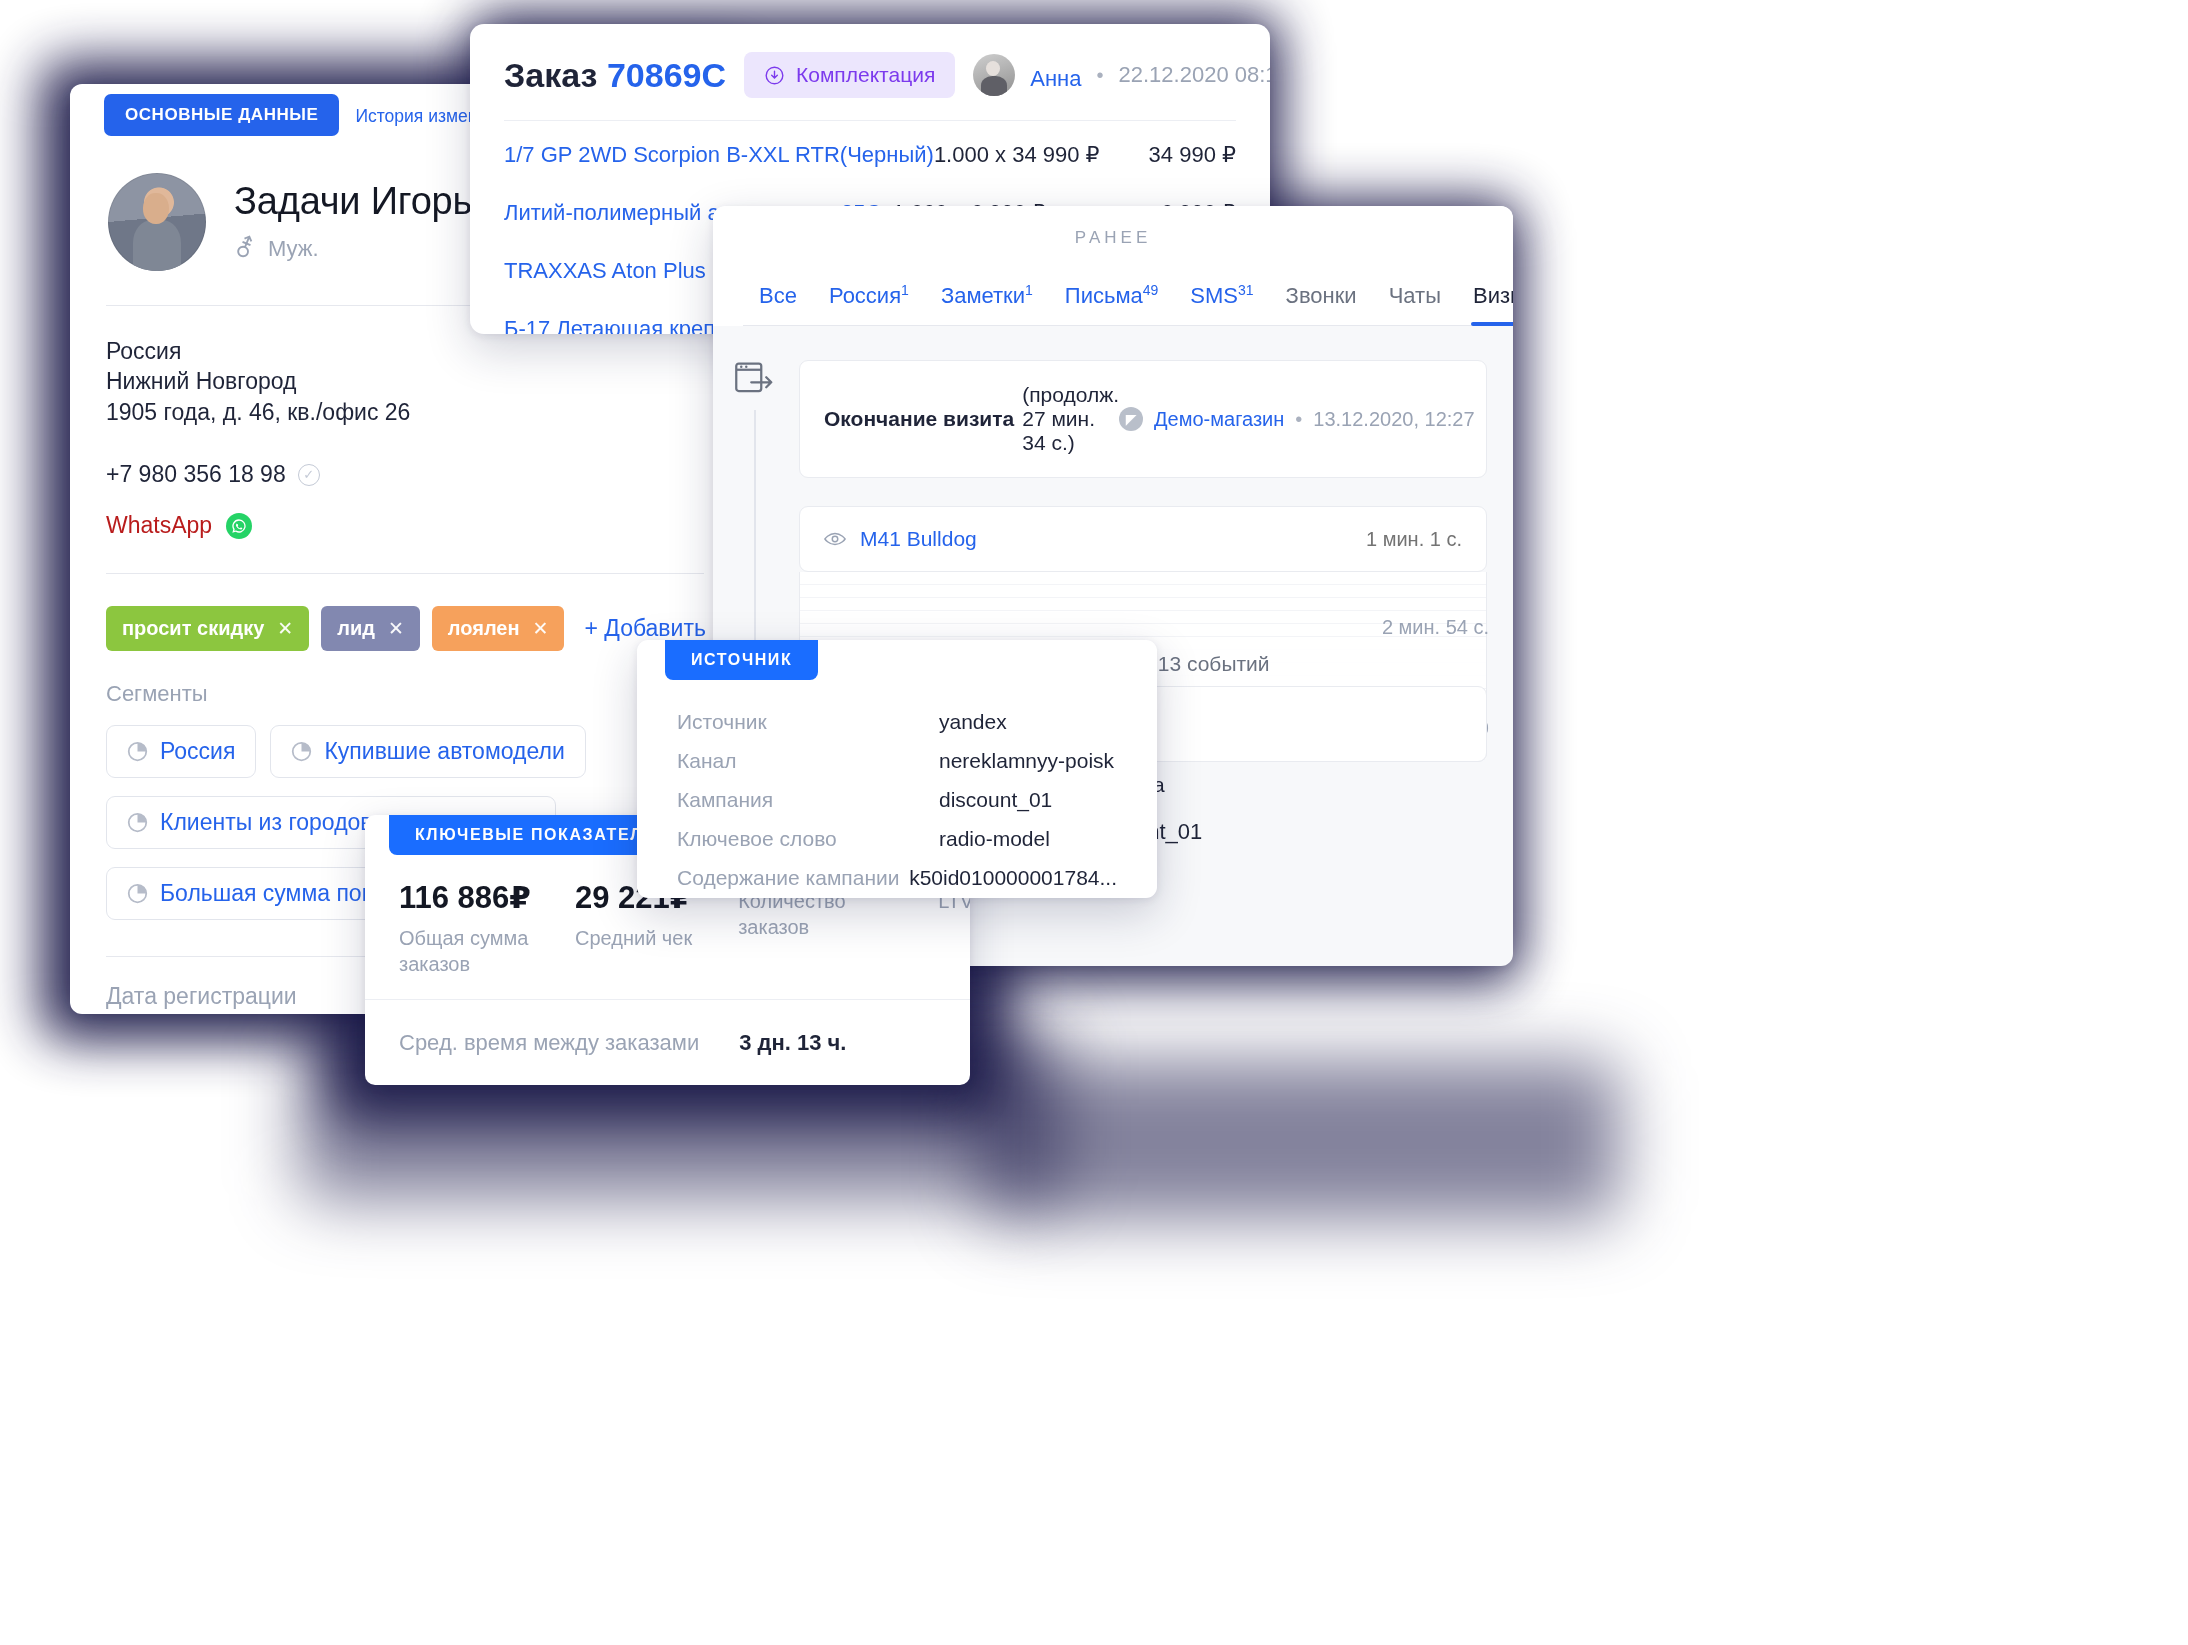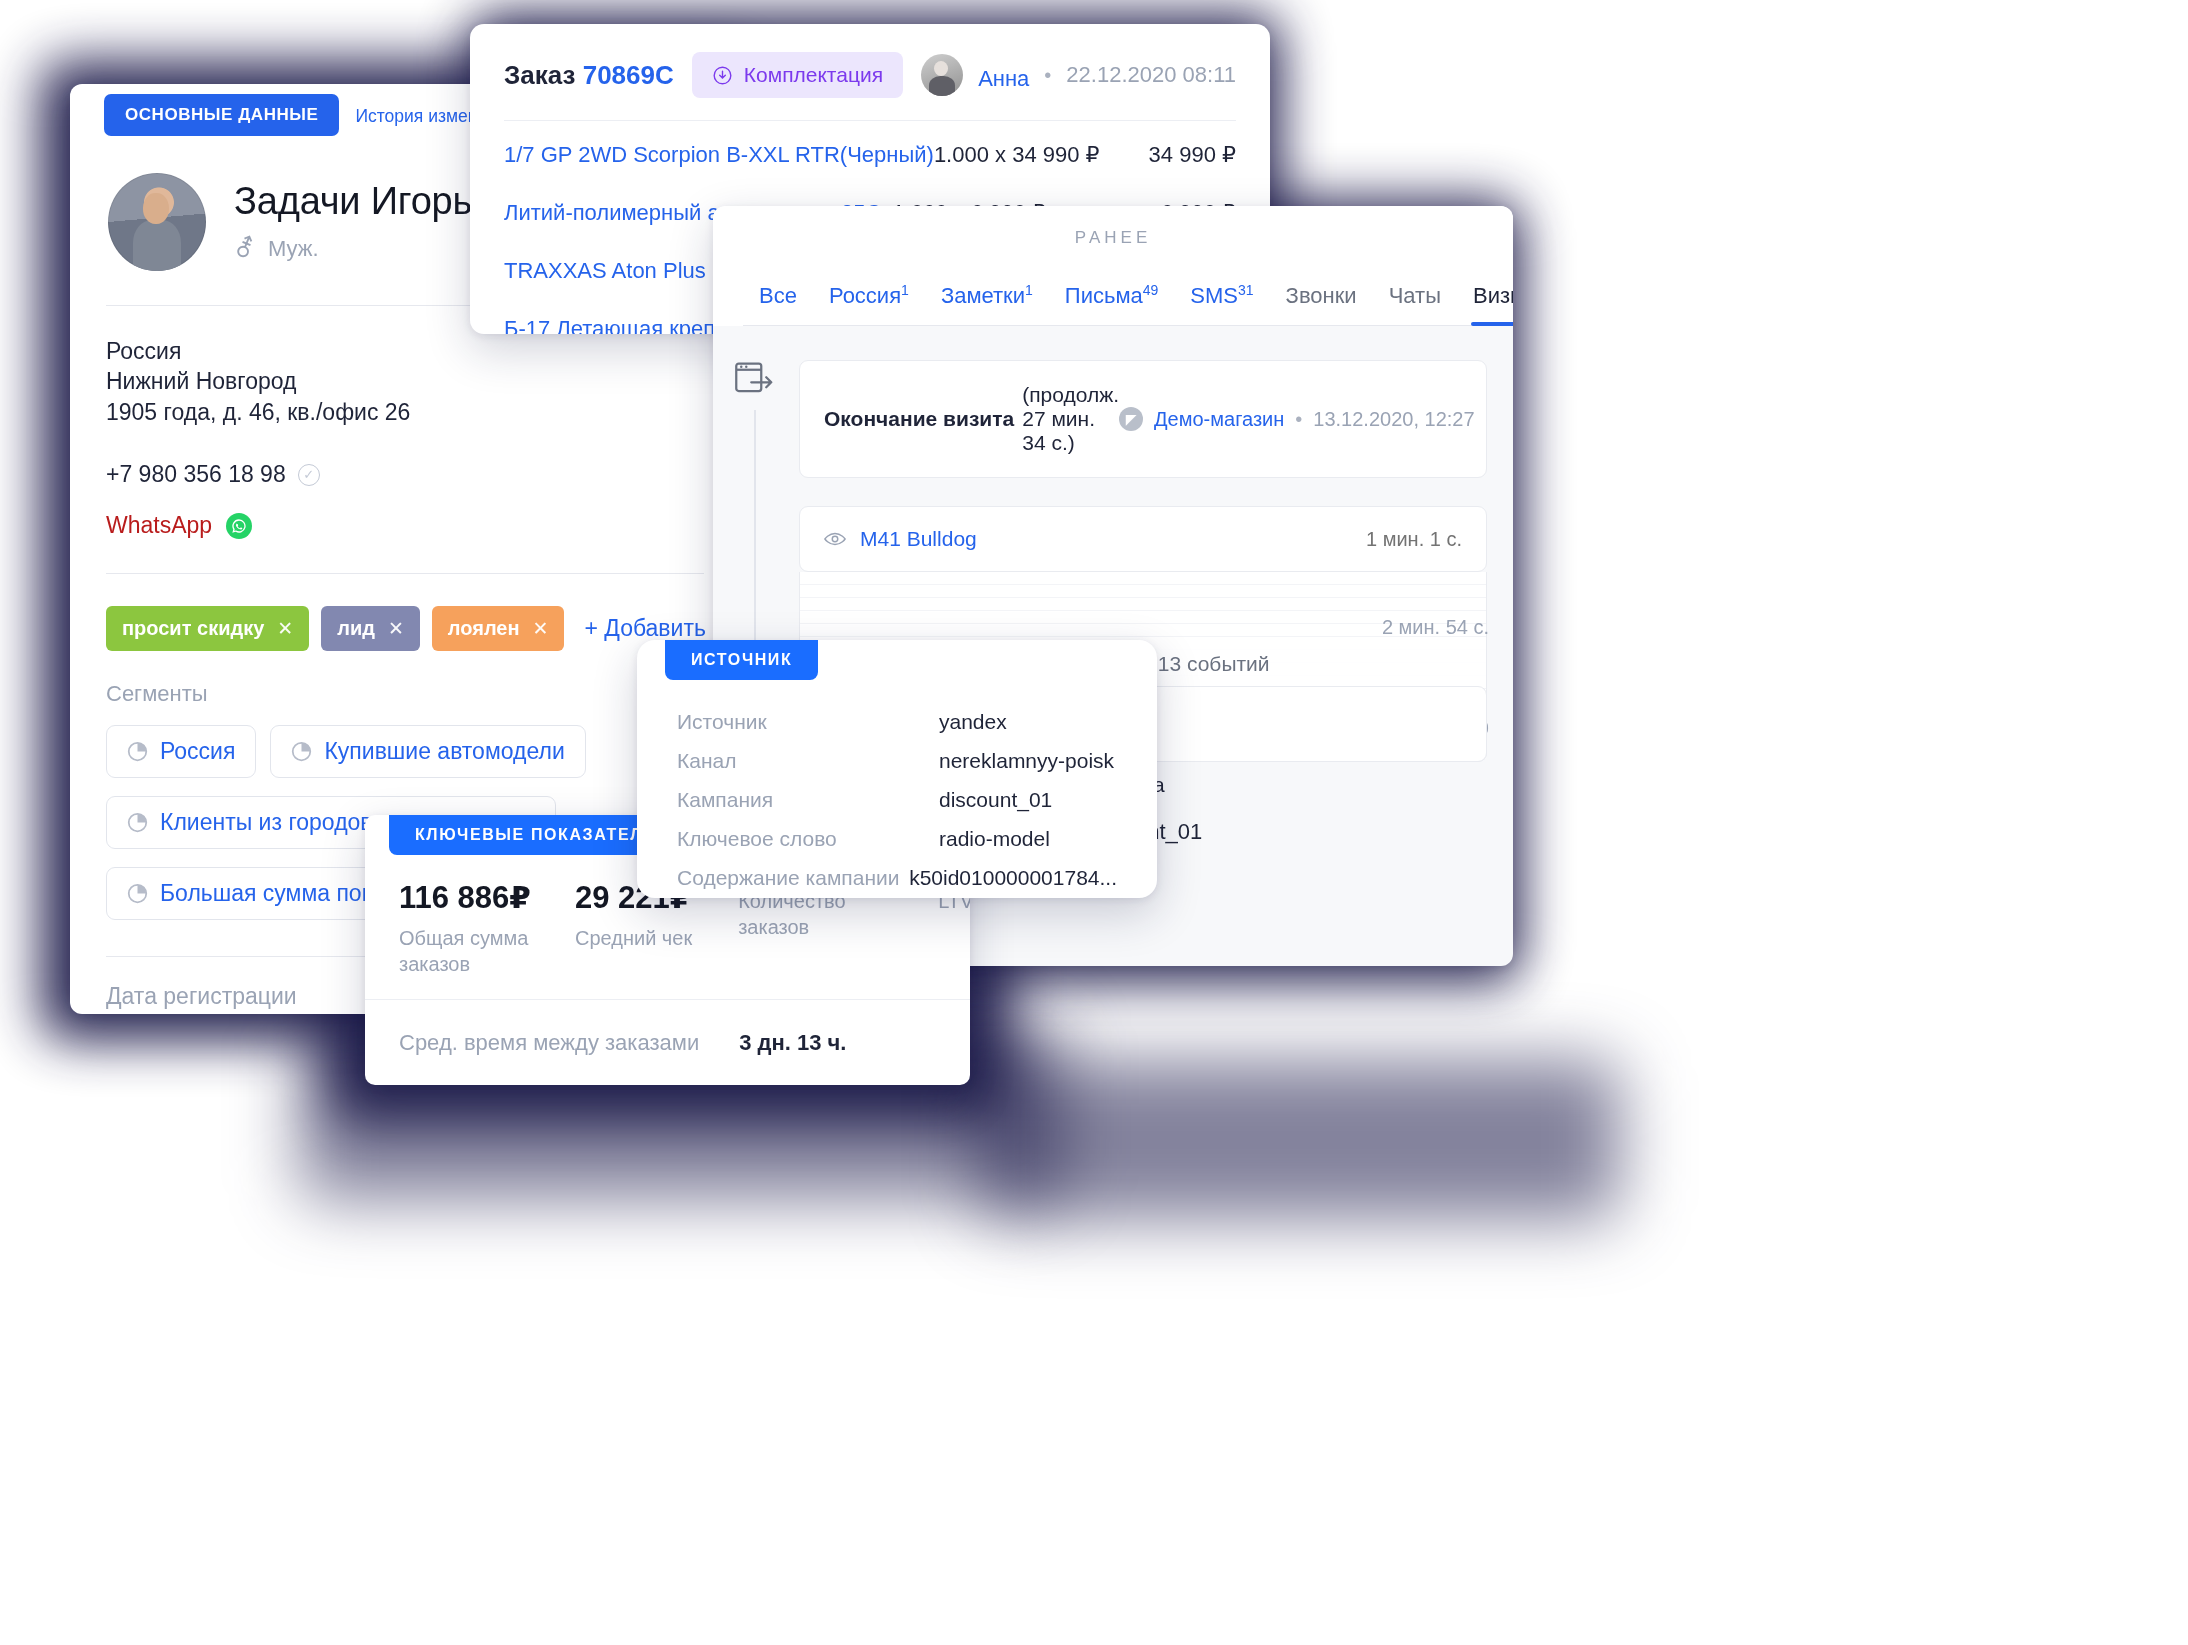--- a/index.html
+++ b/index.html
@@ -102,21 +102,21 @@
     padding: 12px 20px; color: #2563eb; font-size: 23px; white-space: nowrap;
   }
   .pie-icon { width: 21px; height: 21px; flex: 0 0 auto; }
   .footer-rows { padding: 0 36px; }
   .footer-hr { height: 1px; background: #e6e8ee; margin-top: 36px; }
   .footer-item { font-size: 23px; color: #9aa3b4; padding: 26px 0 0 0; }
 
   
   #order-card { left: 470px; top: 24px; width: 800px; height: 310px; }
   .order-head { display: flex; align-items: center; padding: 28px 34px 0 34px; gap: 18px; }
-  .order-title { font-size: 26px; color: #1f2438; font-weight: 700; white-space: nowrap; }
+  .order-title { font-size: 34px; color: #1f2438; font-weight: 700; white-space: nowrap; }
   .order-num { color: #2563eb; }
   .pack-badge {
     display: inline-flex; align-items: center; gap: 11px;
     background: #ece6fd; color: #7c3aed; border-radius: 8px;
     padding: 11px 20px; font-size: 21px; white-space: nowrap;
   }
   .order-meta { margin-left: auto; display: flex; align-items: center; gap: 15px; }
   .order-avatar {
     width: 42px; height: 42px; border-radius: 50%; overflow:hidden; position:relative;
     background: linear-gradient(160deg,#cfcfcf,#8f8f8f);
@@ -182,21 +182,21 @@
   .dur-right { position:absolute; right:24px; top:290px; font-size:20px; color:#9aa3b4; white-space:nowrap;}
   .event-row-2 { position:absolute; right:24px; top:390px; display:flex; align-items:center; gap:11px; white-space:nowrap;}
   .panel-bottom-card {
     position:absolute; left:86px; right:26px; top:360px; bottom:0;
     background:#fff; border:1px solid #e9ebf0; border-radius:9px;
   }
   .pb-mail { position:absolute; left:0; right:0; top:86px; text-align:center; font-size:21px; color:#1f2438;}
   .pb-value { position:absolute; left:0; right:0; top:132px; text-align:center; font-size:22px; color:#1f2438;}
 
   
-  #source-popup { left: 637px; top: 640px; width: 520px; height: 258px; border-radius: 18px; }
+  #source-popup { left: 637px; top: 640px; width: 520px; height: 258px; border-radius: 11px; }
   .popup-tab {
     position: absolute; left: 0; top: 0; background: #1a6dff; color: #fff;
     font-size: 16px; font-weight: 700; letter-spacing: 1.6px;
     padding: 11px 26px; border-radius: 0 0 8px 8px;
   }
   #source-popup .popup-tab { left: 28px; }
   .src-rows { padding: 62px 40px 0 40px; }
   .src-row { display: flex; align-items: center; height: 39px; }
   .src-k { width: 262px; font-size: 21px; color: #9aa3b4; white-space: nowrap; }
   .src-v { font-size: 21px; color: #1f2438; white-space: nowrap; }

